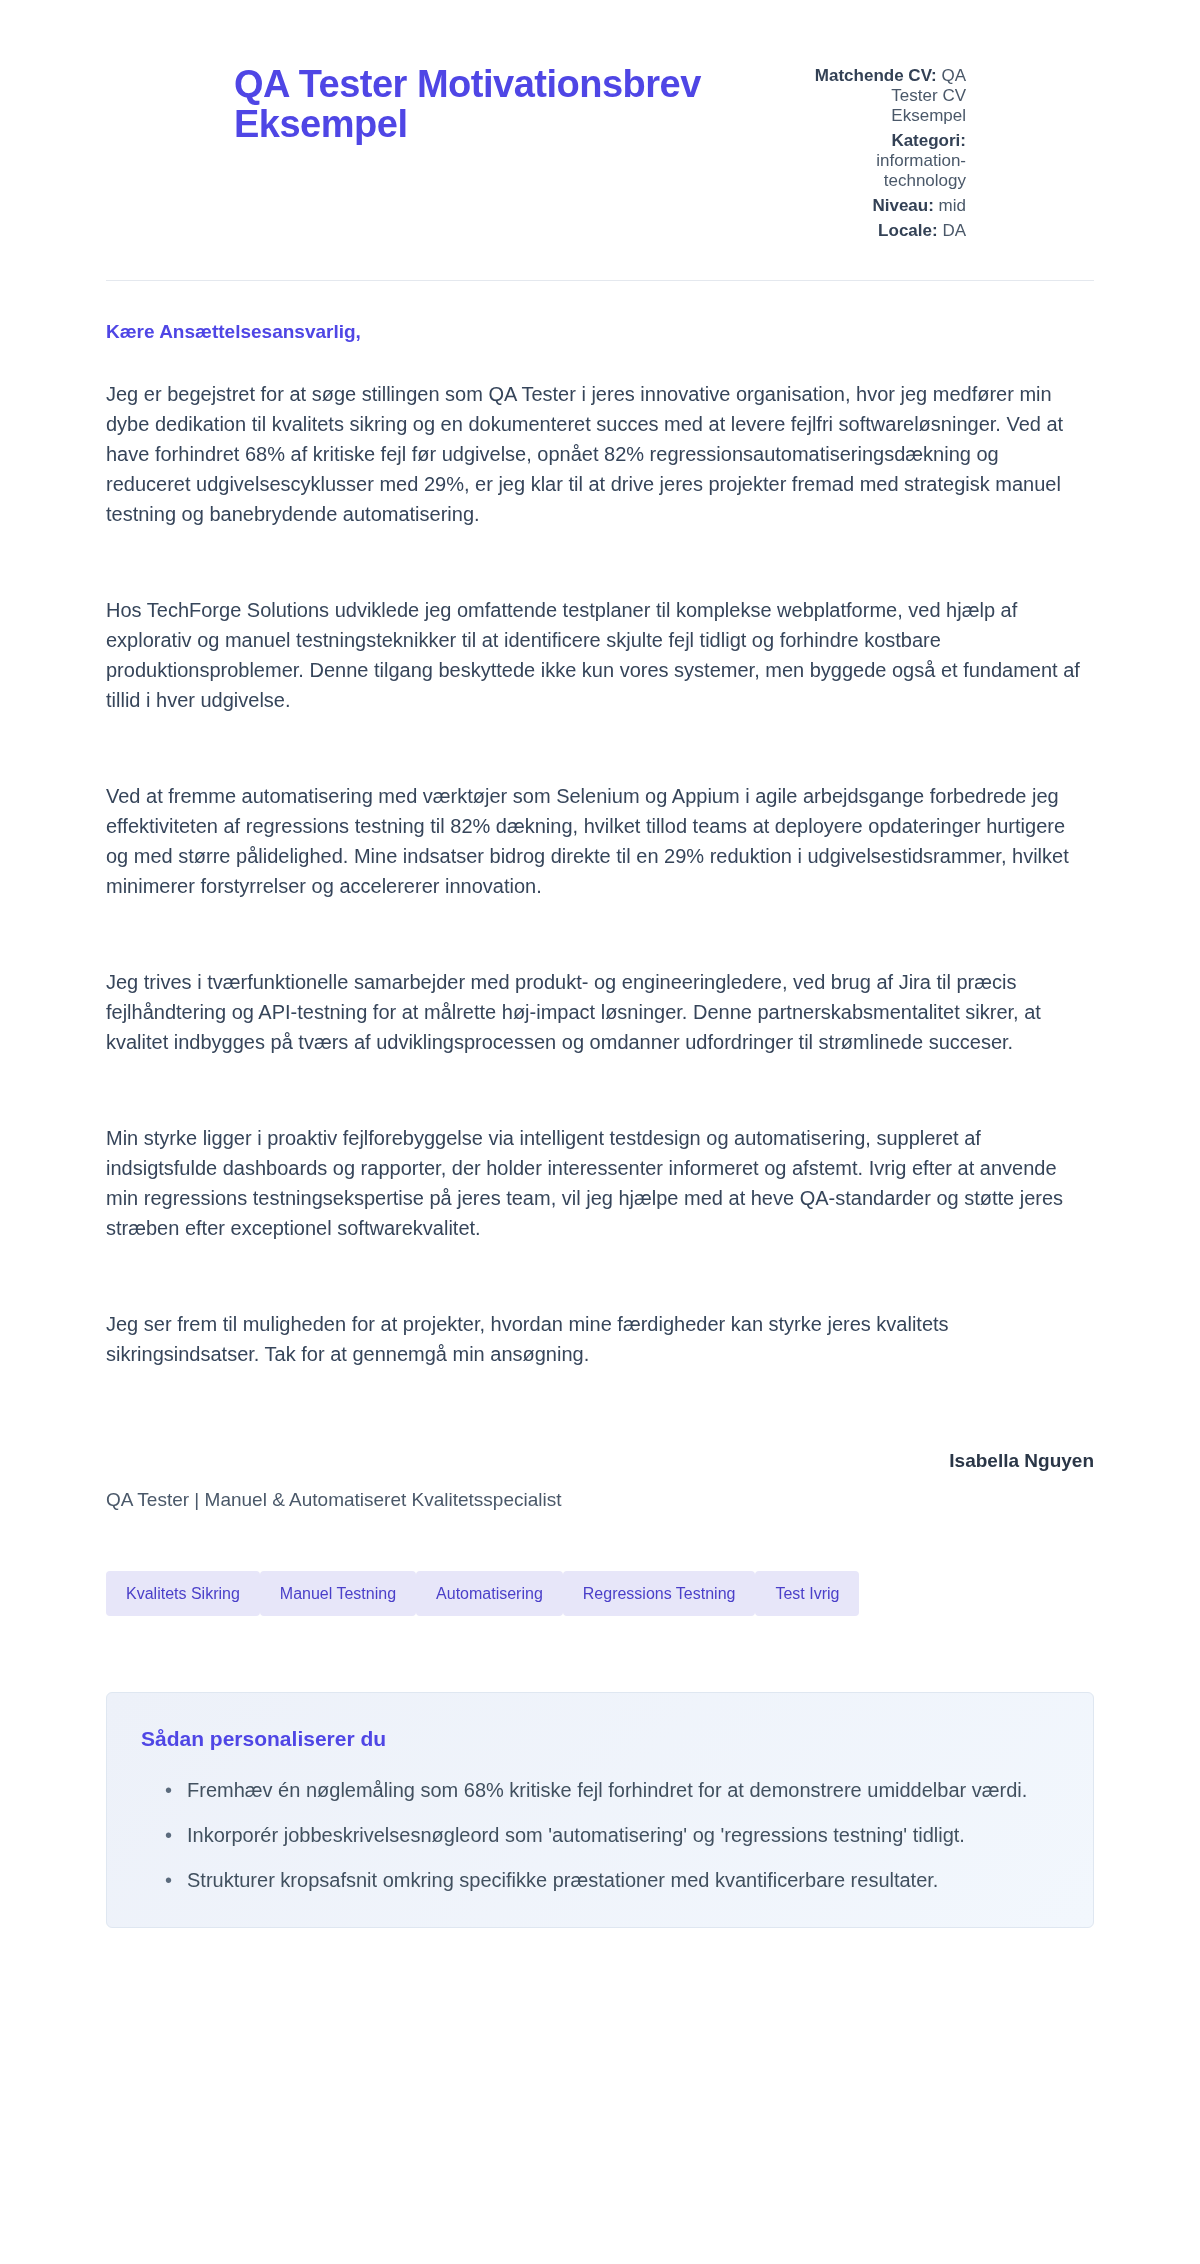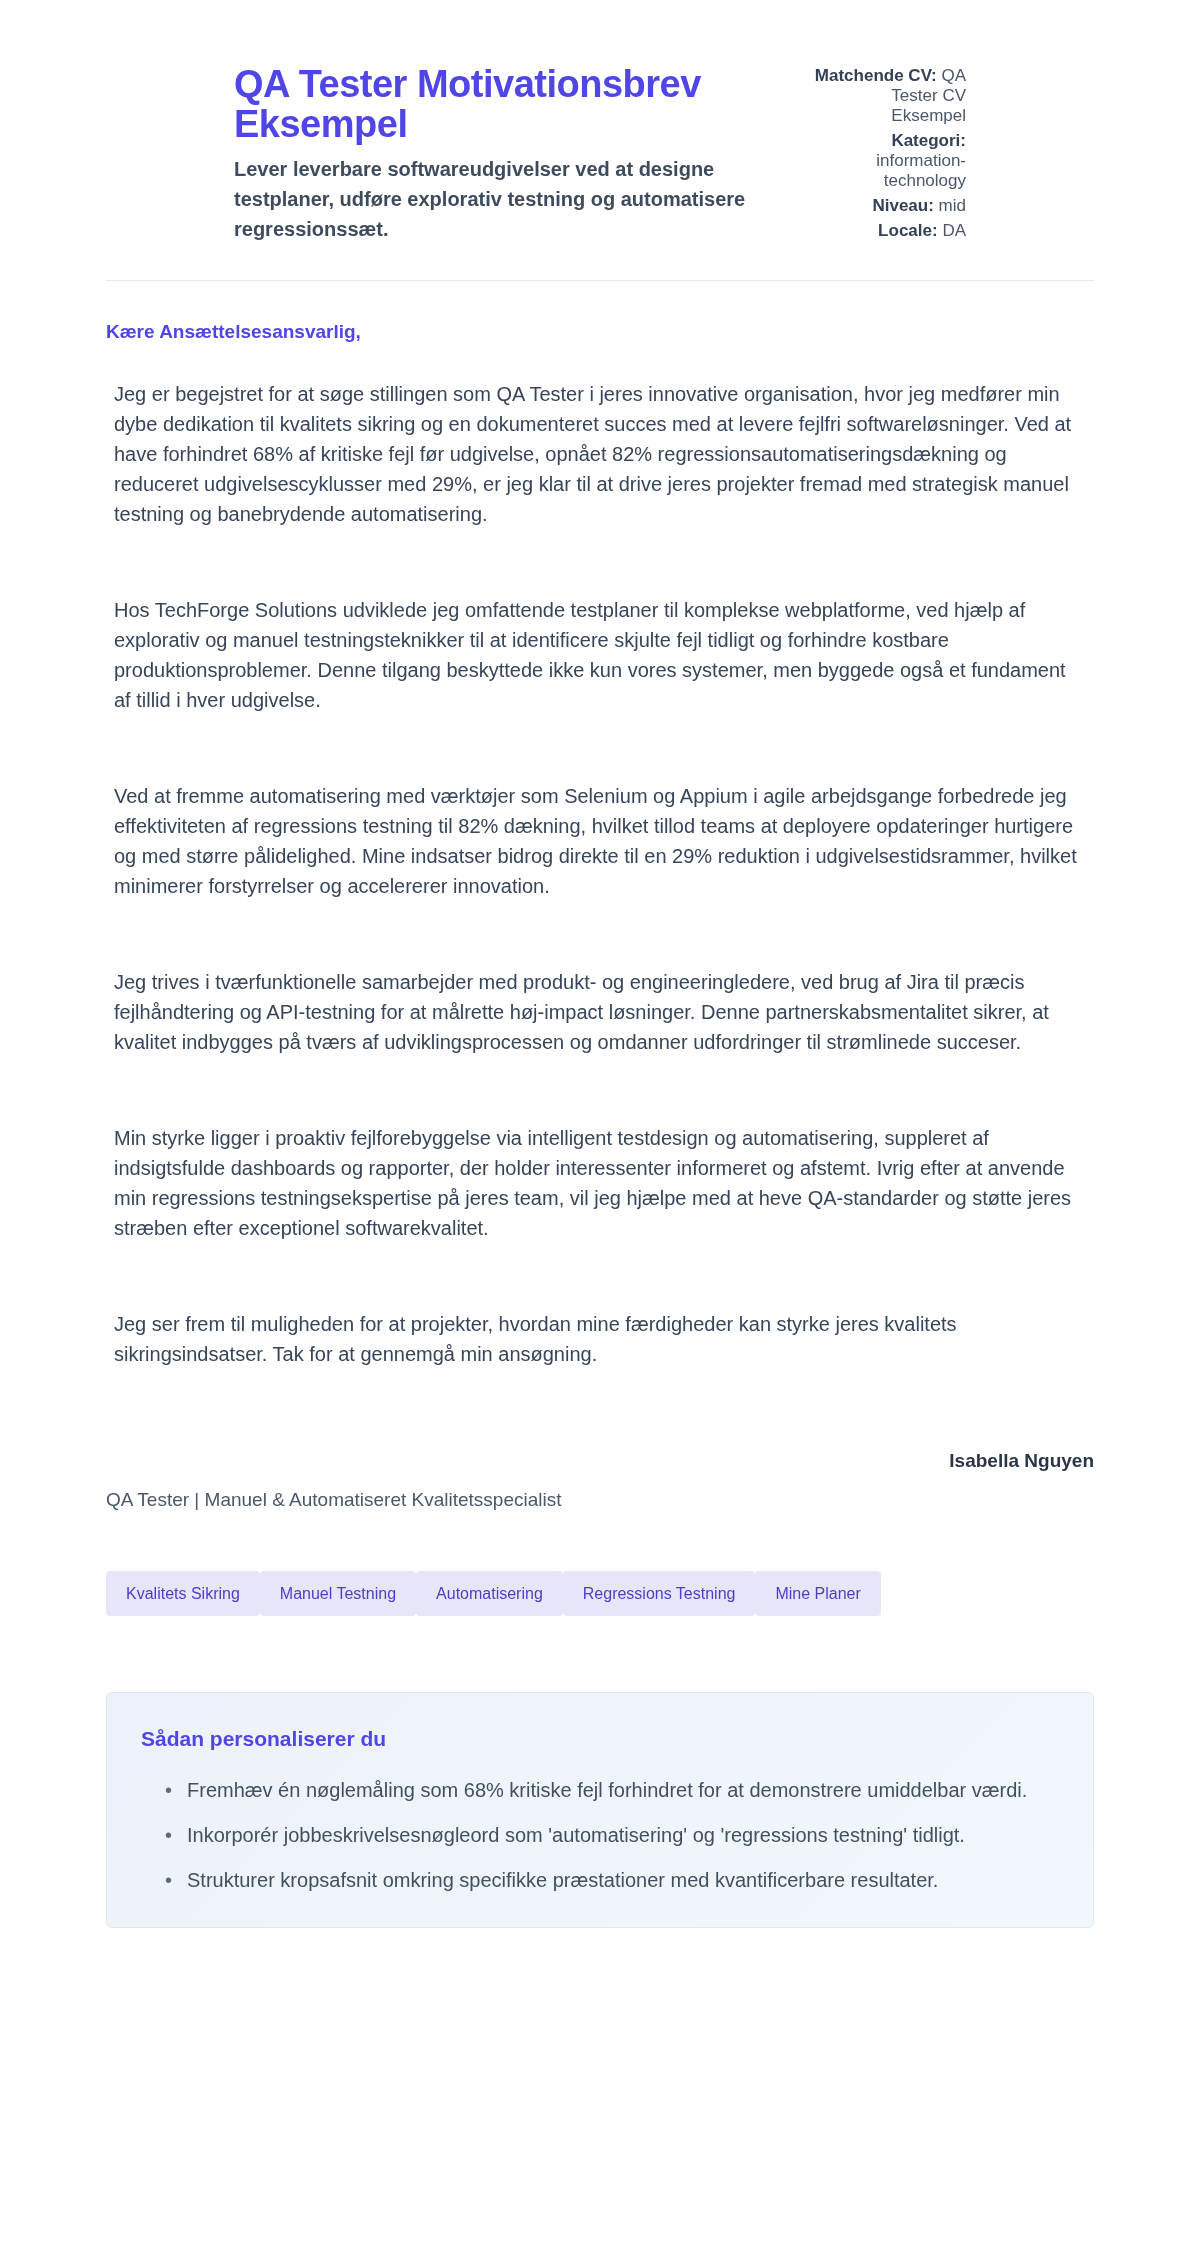--- a/index.html
+++ b/index.html
@@ -70,21 +70,21 @@
   }
 
   
   .greeting{
     margin:0 0 36px;
     font-size:19px;
     font-weight:700;
     color:var(--accent);
   }
   .para{
-    margin:0 8px 66px;
+    margin:0 0 66px;
     max-width:975px;
     font-size:20px;
     line-height:30px;
     color:var(--body-text);
   }
   .para:last-of-type{margin-bottom:0;}
 
   .signature{margin-top:78px;}
   .sig-name{
     margin:0;
@@ -157,21 +157,20 @@
   }
 </style>
 </head>
 <body>
 
 <div class="page">
 
   <div class="header">
     <div class="header-left">
       <h1 class="doc-title">QA Tester Motivationsbrev Eksempel</h1>
-      <p class="doc-subtitle">Lever leverbare softwareudgivelser ved at designe testplaner, udføre explorativ testning og automatisere regressionssæt.</p>
     </div>
     <div class="meta">
       <div class="meta-item">
         <span class="meta-label">Matchende CV:</span>
         <span class="meta-value">QA Tester CV Eksempel</span>
       </div>
       <div class="meta-item">
         <span class="meta-label">Kategori:</span>
         <span class="meta-value">information-technology</span>
       </div>
@@ -201,21 +200,21 @@
       <p class="sig-name">Isabella Nguyen</p>
       <p class="sig-title">QA Tester | Manuel &amp; Automatiseret Kvalitetsspecialist</p>
     </div>
   </div>
 
   <div class="tags">
     <span class="tag">Kvalitets Sikring</span>
     <span class="tag">Manuel Testning</span>
     <span class="tag">Automatisering</span>
     <span class="tag">Regressions Testning</span>
-    <span class="tag">Mine Planer</span>
+    <span class="tag">Test Ivrig</span>
   </div>
 
   <div class="tips">
     <h2 class="tips-heading">Sådan personaliserer du</h2>
     <ul class="tips-list">
       <li>Fremhæv én nøglemåling som 68% kritiske fejl forhindret for at demonstrere umiddelbar værdi.</li>
       <li>Inkorporér jobbeskrivelsesnøgleord som 'automatisering' og 'regressions testning' tidligt.</li>
       <li>Strukturer kropsafsnit omkring specifikke præstationer med kvantificerbare resultater.</li>
     </ul>
   </div>

